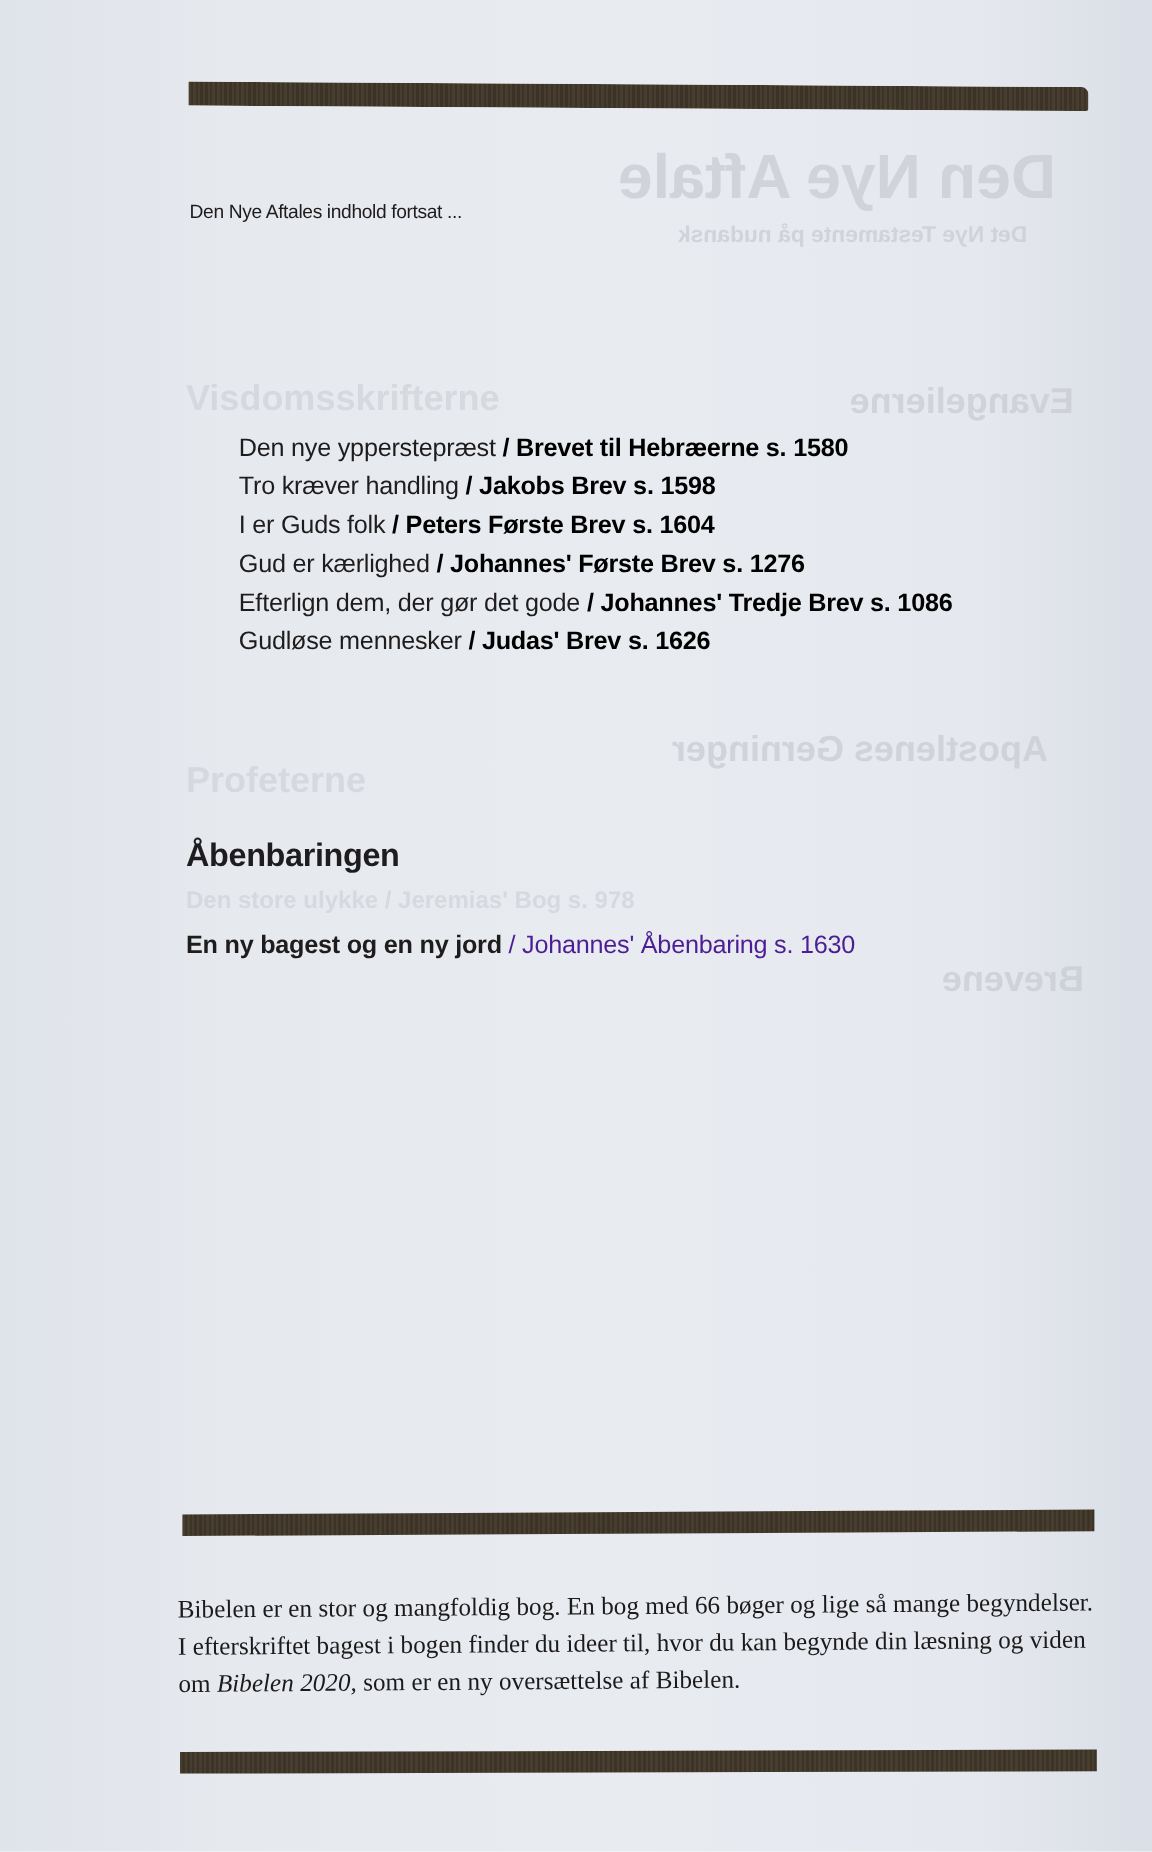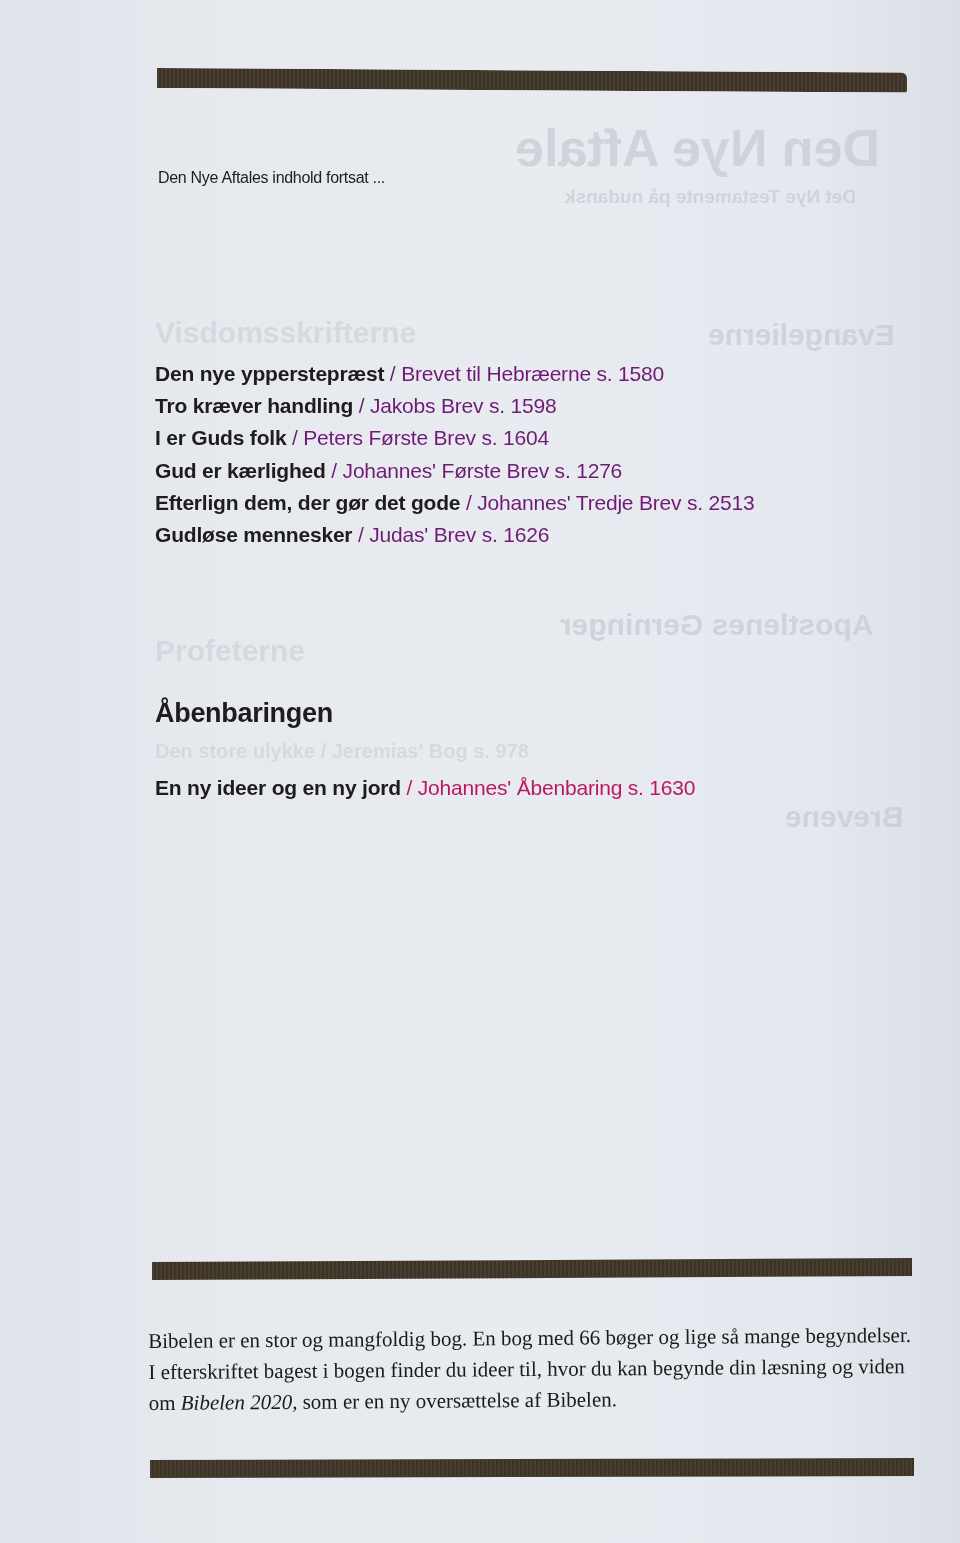--- a/index.html
+++ b/index.html
@@ -24,30 +24,30 @@
     .ghost-l { position: absolute; color: #cfd2d8; font-weight: bold; opacity: 0.7; white-space: nowrap; }
 
     #header-cont {
       position: absolute; left: 158px; top: 169px; font-size: 16px; font-weight: normal;
       letter-spacing: -0.3px;
     }
     #toc {
       position: absolute; left: 155px; top: 358px; margin: 0; padding: 0; list-style: none;
     }
     #toc li { font-size: 21px; line-height: 32.2px; white-space: nowrap; letter-spacing: -0.2px; }
-    #toc .t { font-weight: bold; }
-    #toc .r { font-weight: normal; color: #701a75; }
+    #toc .t { font-weight: normal; margin-left: 44px; }
+    #toc .r { font-weight: bold; color: #000000; }
     #section-title {
       position: absolute; left: 155px; top: 698px; font-size: 27px; font-weight: bold; margin: 0;
       letter-spacing: -0.3px;
     }
     #toc2 { position: absolute; left: 155px; top: 772px; margin: 0; padding: 0; list-style: none; }
     #toc2 li { font-size: 21px; line-height: 32px; white-space: nowrap; letter-spacing: -0.2px; }
     #toc2 .t { font-weight: bold; }
-    #toc2 .r { color: #be185d; }
+    #toc2 .r { color: #4c1d95; }
 
     #blurb {
       position: absolute; left: 148px; top: 1326px; width: 770px; margin: 0;
       font-family: "Liberation Serif", "DejaVu Serif", serif; font-size: 21px; line-height: 31px;
       color: #1c1a1a; transform: rotate(-0.45deg); transform-origin: left top;
     }
     #blurb i { font-style: italic; }
   </style>
 </head>
 <body>
@@ -63,27 +63,27 @@
 <div class="ghost-l" style="left:155px; top:634px; font-size:30px;">Profeterne</div>
 <div class="ghost-l" style="left:155px; top:740px; font-size:20px;">Den store ulykke / Jeremias' Bog s. 978</div>
 
 <div id="header-cont">Den Nye Aftales indhold fortsat ...</div>
 
 <ul id="toc">
   <li><span class="t">Den nye ypperstepræst</span> <span class="r">/ Brevet til Hebræerne s. 1580</span></li>
   <li><span class="t">Tro kræver handling</span> <span class="r">/ Jakobs Brev s. 1598</span></li>
   <li><span class="t">I er Guds folk</span> <span class="r">/ Peters Første Brev s. 1604</span></li>
   <li><span class="t">Gud er kærlighed</span> <span class="r">/ Johannes' Første Brev s. 1276</span></li>
-  <li><span class="t">Efterlign dem, der gør det gode</span> <span class="r">/ Johannes' Tredje Brev s. 2513</span></li>
+  <li><span class="t">Efterlign dem, der gør det gode</span> <span class="r">/ Johannes' Tredje Brev s. 1086</span></li>
   <li><span class="t">Gudløse mennesker</span> <span class="r">/ Judas' Brev s. 1626</span></li>
 </ul>
 
 <h2 id="section-title">Åbenbaringen</h2>
 
 <ul id="toc2">
-  <li><span class="t">En ny ideer og en ny jord</span> <span class="r">/ Johannes' Åbenbaring s. 1630</span></li>
+  <li><span class="t">En ny bagest og en ny jord</span> <span class="r">/ Johannes' Åbenbaring s. 1630</span></li>
 </ul>
 
 <div class="bar" id="bar-mid"></div>
 
 <p id="blurb"><span>Bibelen er en stor og mangfoldig bog. En bog med 66 bøger og lige så mange begyndelser. I efterskriftet bagest i bogen finder du ideer til, hvor du kan begynde din læsning og viden om </span><i>Bibelen 2020,</i><span> som er en ny oversættelse af Bibelen.</span></p>
 
 <div class="bar" id="bar-bot"></div>
 
 </body></html>

